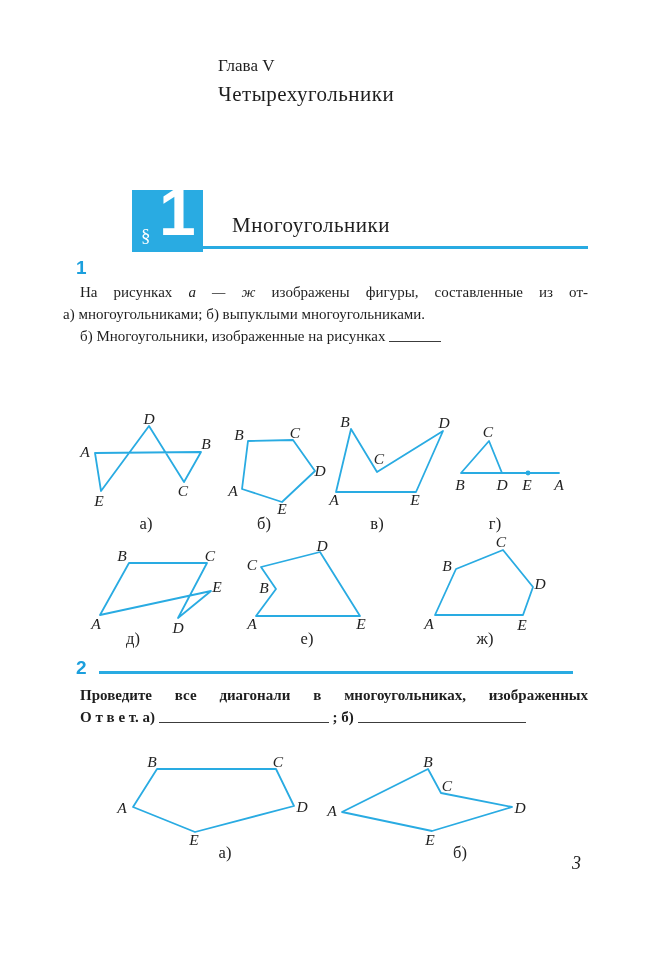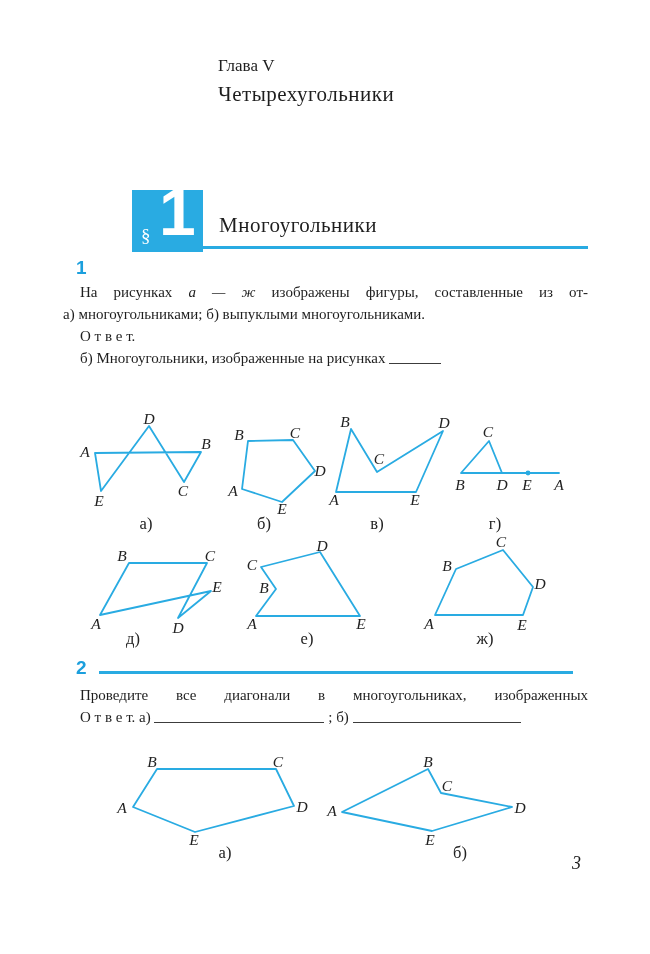--- a/index.html
+++ b/index.html
@@ -8,31 +8,31 @@
     font-family:"Liberation Serif", serif;color:#1e1e1e;overflow:hidden;
   }
   .abs{position:absolute;}
   
   .chapter-label{left:218px;top:56px;font-size:17px;}
   .chapter-title{left:218px;top:82px;font-size:21px;font-weight:normal;letter-spacing:.5px;}
   
   .sec-box{left:132px;top:190px;width:71px;height:62px;background:#29abe2;}
   .sec-sign{position:absolute;left:9px;bottom:5px;color:#fff;font-size:19px;font-family:"Liberation Serif",serif;}
   .sec-num{position:absolute;left:27px;top:-11px;color:#fff;font-size:66px;font-weight:700;font-family:"Liberation Sans",sans-serif;line-height:1;}
-  .sec-title{left:219px;top:213px;font-size:21px;letter-spacing:.5px;}
+  .sec-title{left:232px;top:213px;font-size:21px;letter-spacing:.5px;}
   .sec-rule{left:203px;top:246px;width:385px;height:3px;background:#29abe2;}
   
   .p-num{font-family:"Liberation Sans",sans-serif;font-weight:700;font-size:19px;color:#1b9fdd;}
   .p1-num{left:76px;top:257px;}
   .p2-num{left:76px;top:657px;}
   .p2-rule{left:99px;top:671px;width:474px;height:2.6px;background:#29abe2;}
   
   .textblock{left:63px;width:525px;font-size:15px;line-height:22px;}
   .p1-text{top:281px;}
-  .p2-text{top:684px;}
+  .p2-text{top:684px;font-weight:bold;}
   .jline{text-align:justify;text-align-last:justify;text-justify:inter-word;}
   .indent{padding-left:17px;}
   .it{font-style:italic;}
   .blank{display:inline-block;height:.78em;border-bottom:1.5px solid #3c3c3c;position:relative;top:1px;}
   .w100{width:100px}.w52{width:52px}.w170{width:170px}.w168{width:168px}
   
   .fig-layer{left:0;top:0;}
   .vlabel{font-family:"Liberation Serif",serif;font-style:italic;font-size:15.5px;fill:#222;}
   .fig-caption{font-family:"Liberation Serif",serif;font-size:16.5px;fill:#222;}
   
@@ -48,21 +48,20 @@
   <span class="sec-sign">§</span>
   <span class="sec-num">1</span>
 </div>
 <div class="abs sec-title">Многоугольники</div>
 <div class="abs sec-rule" style="background: rgb(41, 171, 226);"></div>
 
 <div class="abs p-num p1-num" style="color: rgb(27, 159, 221);">1</div>
 <div class="abs textblock p1-text">
   <div class="jline indent"><span>На рисунках </span><span class="it">а — ж</span><span> изображены фигуры, составленные из от-</span></div>
   <div><span>а) многоугольниками; б) выпуклыми многоугольниками.</span></div>
-  <div class="indent"><span>О т в е т.</span></div>
   <div class="indent"><span>б) Многоугольники, изображенные на рисунках </span><span class="blank w52"></span></div>
 </div>
 
 <div class="abs p-num p2-num" style="color: rgb(27, 159, 221);">2</div>
 <div class="abs p2-rule" style="background: rgb(41, 171, 226);"></div>
 <div class="abs textblock p2-text">
   <div class="jline indent"><span>Проведите все диагонали в многоугольниках, изображенных</span></div>
   <div class="indent"><span>О т в е т. а) </span><span class="blank w170"></span><span> ; б) </span><span class="blank w168"></span></div>
 </div>
 

